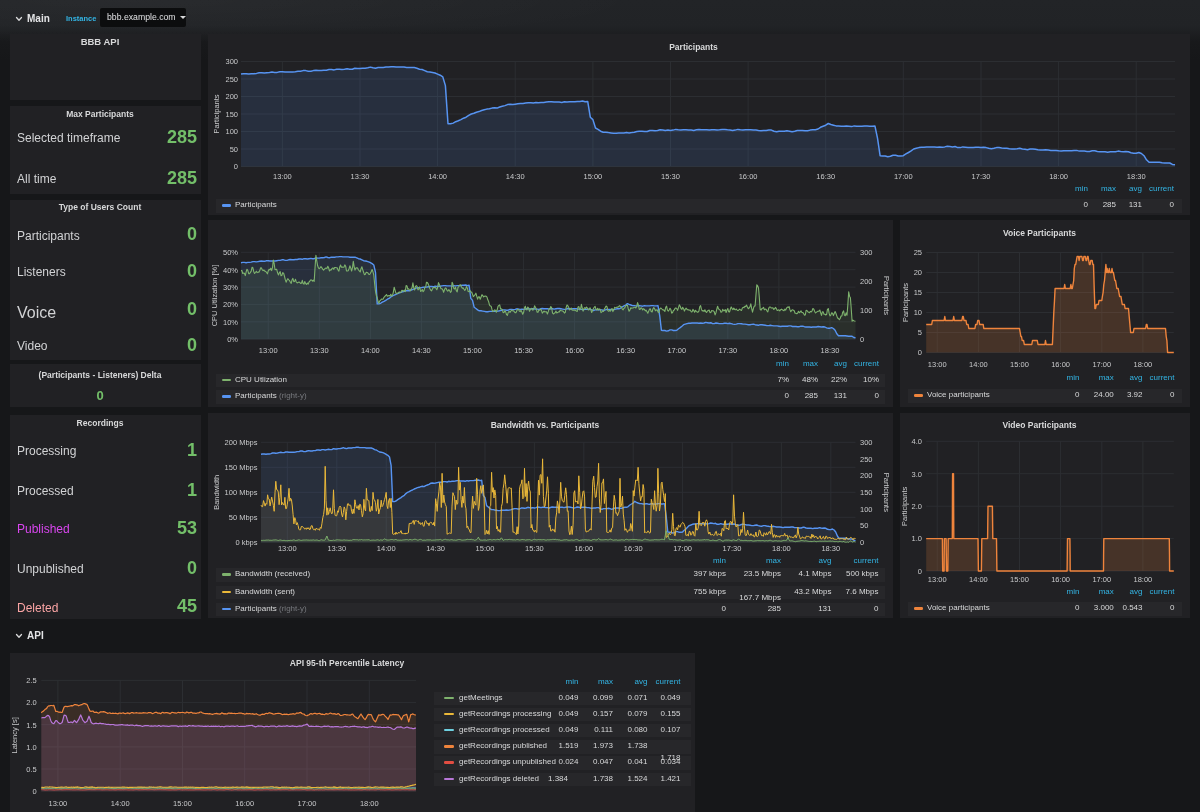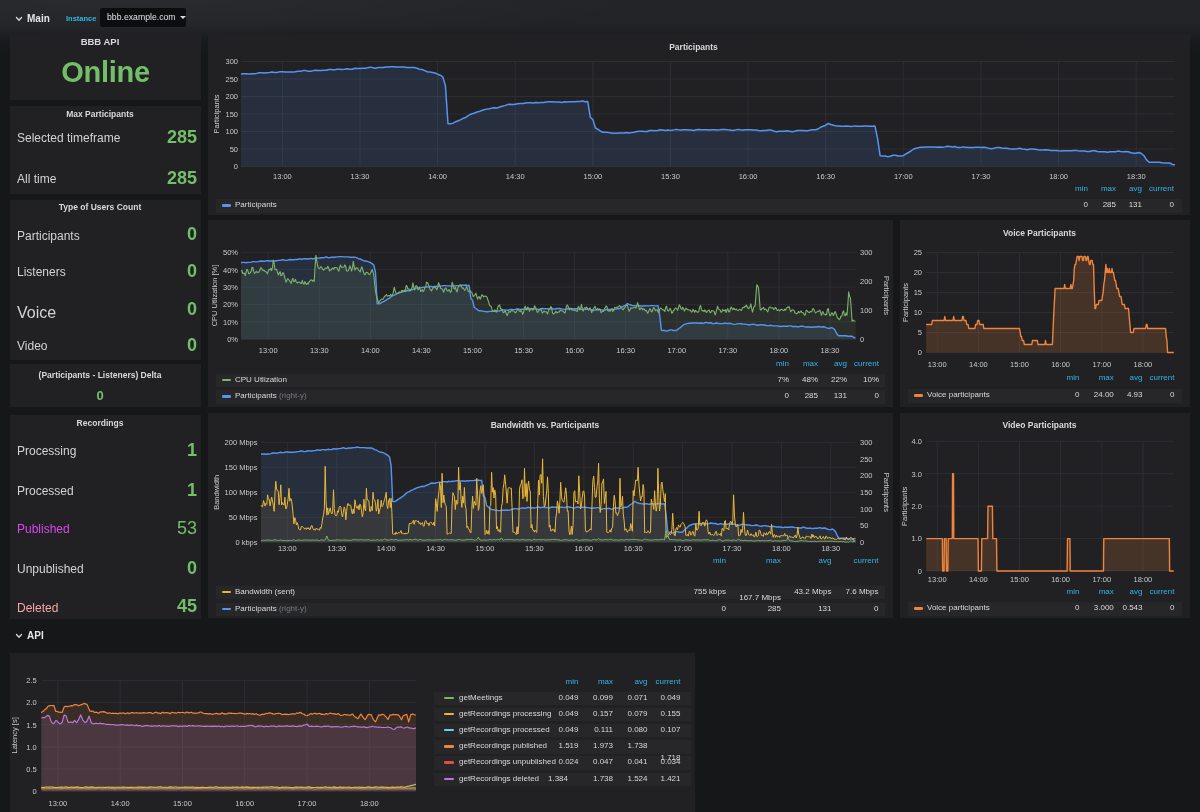--- a/index.html
+++ b/index.html
@@ -26,21 +26,20 @@
 <div style="position:absolute;left:66px;top:14px;font-size:7.5px;font-weight:700;color:#33B5E5">Instance</div>
 <div style="position:absolute;left:100px;top:7.5px;width:86px;height:19px;background:#0c0d0e;border-radius:2px;color:#e0e1e3;font-size:8.7px;line-height:19px;padding-left:7px">bbb.example.com <span style="display:inline-block;width:0;height:0;border-left:3px solid transparent;border-right:3px solid transparent;border-top:3.5px solid #d8d9da;margin-left:2px;vertical-align:middle"></span></div>
 <div style="position:absolute;left:15px;top:630px;display:flex;align-items:center">
     <svg width="8" height="8" viewBox="0 0 8 8" style="margin-right:4px">
       <path d="M1.5 2.5 L4 5.2 L6.5 2.5" fill="none" stroke="#d8d9da" stroke-width="1.3" stroke-linecap="round" stroke-linejoin="round"></path>
     </svg>
     <span style="font-size:10px;font-weight:700;color:#e3e4e6">API</span>
   </div>
 <div class="panel" style="left:10px;top:33.5px;width:191px;height:66px">
     <div class="ptitle" style="top:2.5px;font-size:9.5px">BBB API</div>
-    <div style="position:absolute;left:0;right:0;top:24.5px;text-align:center;font-size:29px;font-weight:700;color:#73BF69;line-height:1;letter-spacing:-0.3px">Online</div>
   </div>
 <div class="panel" style="left:10px;top:105.5px;width:191px;height:88px">
     <div class="ptitle" style="top:3px">Max Participants</div>
     <span style="position:absolute;left:7px;top:26.3px;font-size:12px;color:#d2d3d5;line-height:1">Selected timeframe</span>
     <span style="position:absolute;right:4px;top:22.1px;font-size:18px;font-weight:700;color:#73BF69;line-height:1">285</span>
     <span style="position:absolute;left:7px;top:67.5px;font-size:12px;color:#d2d3d5;line-height:1">All time</span>
     <span style="position:absolute;right:4px;top:63.3px;font-size:18px;font-weight:700;color:#73BF69;line-height:1">285</span>
   </div>
 <div class="panel" style="left:10px;top:199.5px;width:191px;height:160px">
     <div class="ptitle" style="top:2.5px">Type of Users Count</div>
@@ -57,21 +56,21 @@
     <div class="ptitle" style="top:5.5px">(Participants - Listeners) Delta</div>
     <div style="position:absolute;left:0;right:11px;top:25px;text-align:center;font-size:13px;font-weight:700;color:#73BF69;line-height:1">0</div>
   </div>
 <div class="panel" style="left:10px;top:414.5px;width:191px;height:204px">
     <div class="ptitle" style="top:3px">Recordings</div>
     <span style="position:absolute;left:7px;top:30.2px;font-size:12px;color:#d2d3d5;line-height:1">Processing</span>
     <span style="position:absolute;right:4px;top:26.0px;font-size:18px;font-weight:700;color:#73BF69;line-height:1">1</span>
     <span style="position:absolute;left:7px;top:70.2px;font-size:12px;color:#d2d3d5;line-height:1">Processed</span>
     <span style="position:absolute;right:4px;top:66.0px;font-size:18px;font-weight:700;color:#73BF69;line-height:1">1</span>
     <span style="position:absolute;left:7px;top:108.6px;font-size:12px;color:#d946ef;line-height:1">Published</span>
-    <span style="position:absolute;right:4px;top:104.4px;font-size:18px;font-weight:400;color:#73BF69;line-height:1">53</span>
+    <span style="position:absolute;right:4px;top:104.4px;font-size:18px;font-weight:700;color:#73BF69;line-height:1">53</span>
     <span style="position:absolute;left:7px;top:148.6px;font-size:12px;color:#d2d3d5;line-height:1">Unpublished</span>
     <span style="position:absolute;right:4px;top:144.4px;font-size:18px;font-weight:700;color:#73BF69;line-height:1">0</span>
     <span style="position:absolute;left:7px;top:187.0px;font-size:12px;color:#fca5a5;line-height:1">Deleted</span>
     <span style="position:absolute;right:4px;top:182.8px;font-size:18px;font-weight:700;color:#73BF69;line-height:1">45</span>
   </div>
 <div class="panel" style="left:208px;top:34px;width:982px;height:180.5px">
     <div class="ptitle" style="top:8px">Participants</div>
     <svg width="982" height="180" style="position:absolute;left:0;top:0">
       <line x1="74.4" y1="27.5" x2="74.4" y2="132.5" stroke="#2c2e32" stroke-width="1"></line>
       <line x1="152.0" y1="27.5" x2="152.0" y2="132.5" stroke="#2c2e32" stroke-width="1"></line>
@@ -237,21 +236,21 @@
       <span style="position:absolute;right:102.5px;top:0">min</span>
       <span style="position:absolute;right:68.2px;top:0">max</span>
       <span style="position:absolute;right:39.5px;top:0">avg</span>
       <span style="position:absolute;right:7.5px;top:0">current</span>
     </div>
     <div class="legrow" style="top:169.5px;background:rgba(255,255,255,0.03);">
       <span class="dash" style="background:#EF843C"></span>
       <span class="legname">Voice participants</span>
       <span style="position:absolute;right:102.5px;top:2px">0</span>
       <span style="position:absolute;right:68.2px;top:2px">24.00</span>
-      <span style="position:absolute;right:39.5px;top:2px">4.93</span>
+      <span style="position:absolute;right:39.5px;top:2px">3.92</span>
       <span style="position:absolute;right:7.5px;top:2px">0</span>
     </div>
   </div>
 <div class="panel" style="left:208px;top:412.7px;width:685px;height:205.6px">
     <div class="ptitle" style="top:7px">Bandwidth vs. Participants</div>
     <svg width="685" height="206" style="position:absolute;left:0;top:0">
       <line x1="79.3" y1="29.3" x2="79.3" y2="129.3" stroke="#2c2e32" stroke-width="1"></line>
       <line x1="128.8" y1="29.3" x2="128.8" y2="129.3" stroke="#2c2e32" stroke-width="1"></line>
       <line x1="178.2" y1="29.3" x2="178.2" y2="129.3" stroke="#2c2e32" stroke-width="1"></line>
       <line x1="227.6" y1="29.3" x2="227.6" y2="129.3" stroke="#2c2e32" stroke-width="1"></line>
@@ -300,20 +299,28 @@
       <text x="622.8" y="137.5" text-anchor="middle" class="ax">18:30</text>
       <text x="11" y="79.3" class="ax" text-anchor="middle" transform="rotate(-90 11 79.3)">Bandwidth</text>
       <text x="675.5" y="79.3" class="ax" text-anchor="middle" transform="rotate(90 675.5 79.3)">Participants</text>
     </svg>
     <div class="leghdr" style="top:144px">
       <span style="position:absolute;right:159px;top:0">min</span>
       <span style="position:absolute;right:104px;top:0">max</span>
       <span style="position:absolute;right:53.5px;top:0">avg</span>
       <span style="position:absolute;right:6.5px;top:0">current</span>
     </div>
+    <div class="legrow" style="top:155.5px;background:rgba(255,255,255,0.03);">
+      <span class="dash" style="background:#7EB26D"></span>
+      <span class="legname">Bandwidth (received)</span>
+      <span style="position:absolute;right:159px;top:2px">397 kbps</span>
+      <span style="position:absolute;right:104px;top:2px">23.5 Mbps</span>
+      <span style="position:absolute;right:53.5px;top:2px">4.1 Mbps</span>
+      <span style="position:absolute;right:6.5px;top:2px">500 kbps</span>
+    </div>
     <div class="legrow" style="top:172.9px;background:rgba(255,255,255,0.03);">
       <span class="dash" style="background:#EAB839"></span>
       <span class="legname">Bandwidth (sent)</span>
       <span style="position:absolute;right:159px;top:2px">755 kbps</span>
       <span style="position:absolute;right:104px;top:8px">167.7 Mbps</span>
       <span style="position:absolute;right:53.5px;top:2px">43.2 Mbps</span>
       <span style="position:absolute;right:6.5px;top:2px">7.6 Mbps</span>
     </div>
     <div class="legrow" style="top:190.3px;background:rgba(255,255,255,0.03);">
       <span class="dash" style="background:#5794F2"></span>
@@ -362,20 +369,21 @@
     <div class="legrow" style="top:189.5px;background:rgba(255,255,255,0.03);">
       <span class="dash" style="background:#EF843C"></span>
       <span class="legname">Voice participants</span>
       <span style="position:absolute;right:102.5px;top:2px">0</span>
       <span style="position:absolute;right:68.2px;top:2px">3.000</span>
       <span style="position:absolute;right:39.5px;top:2px">0.543</span>
       <span style="position:absolute;right:7.5px;top:2px">0</span>
     </div>
   </div>
 <div class="panel" style="left:10px;top:652.6px;width:685px;height:163px">
+    <div class="ptitle" style="top:5.5px">API 95-th Percentile Latency</div>
     <svg width="685" height="160" style="position:absolute;left:0;top:0">
       <line x1="47.9" y1="27.4" x2="47.9" y2="138.2" stroke="#2c2e32" stroke-width="1"></line>
       <line x1="110.2" y1="27.4" x2="110.2" y2="138.2" stroke="#2c2e32" stroke-width="1"></line>
       <line x1="172.5" y1="27.4" x2="172.5" y2="138.2" stroke="#2c2e32" stroke-width="1"></line>
       <line x1="234.7" y1="27.4" x2="234.7" y2="138.2" stroke="#2c2e32" stroke-width="1"></line>
       <line x1="297.0" y1="27.4" x2="297.0" y2="138.2" stroke="#2c2e32" stroke-width="1"></line>
       <line x1="359.3" y1="27.4" x2="359.3" y2="138.2" stroke="#2c2e32" stroke-width="1"></line>
       <line x1="31.3" y1="138.2" x2="406.0" y2="138.2" stroke="#2c2e32" stroke-width="1"></line>
       <line x1="31.3" y1="116.0" x2="406.0" y2="116.0" stroke="#2c2e32" stroke-width="1"></line>
       <line x1="31.3" y1="93.9" x2="406.0" y2="93.9" stroke="#2c2e32" stroke-width="1"></line>

